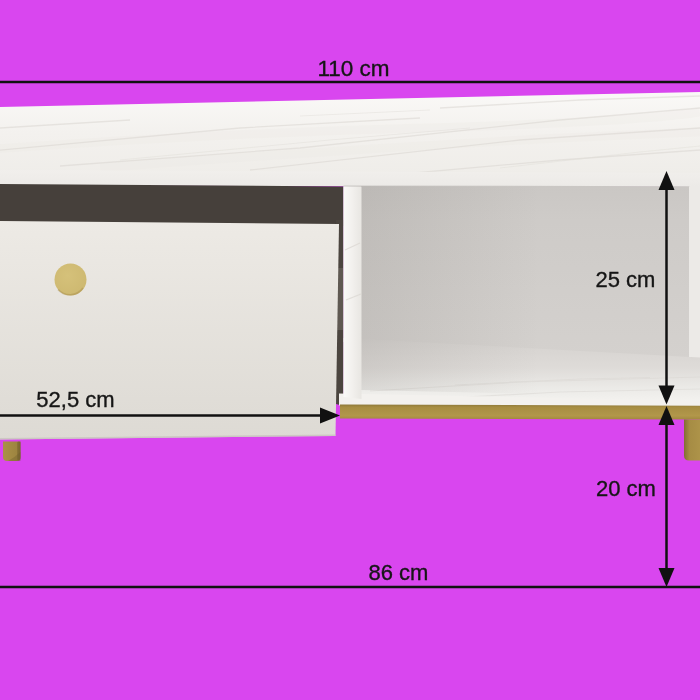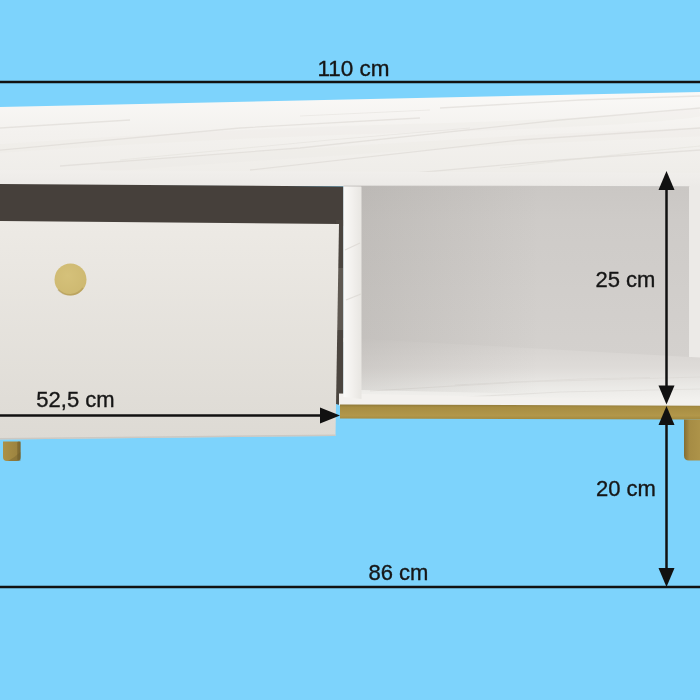--- a/index.html
+++ b/index.html
@@ -1,16 +1,16 @@
 <!DOCTYPE html>
 <html><head>
 <meta charset="utf-8">
 <style>
   html,body{margin:0;padding:0;background:#ffffff;}
-  #stage{position:relative;width:700px;height:700px;overflow:hidden;background:#7dd3fc;
+  #stage{position:relative;width:700px;height:700px;overflow:hidden;background:#d946ef;
          font-family:"Liberation Sans",sans-serif;}
   svg{position:absolute;left:0;top:0;}
 </style>
 </head>
 <body>
 <div id="stage">
 <svg width="700" height="700" viewBox="0 0 700 700">
   <defs>
     <linearGradient id="gTop" x1="0" y1="0" x2="0" y2="1">
       <stop offset="0" stop-color="#faf9f7"></stop>

